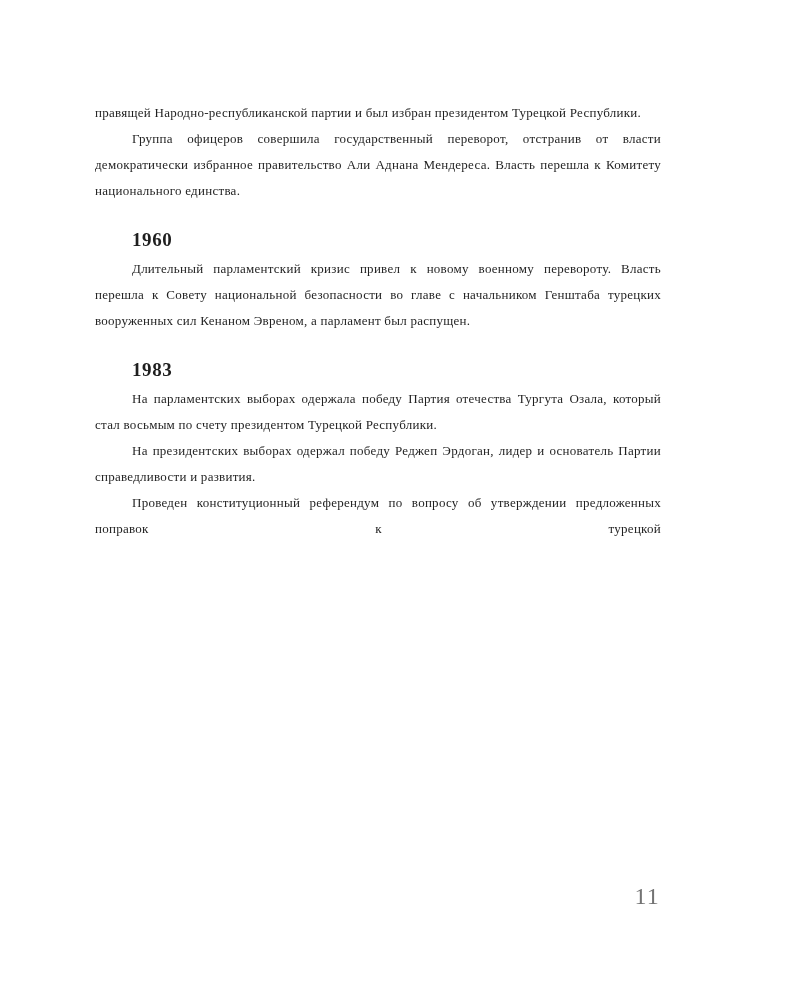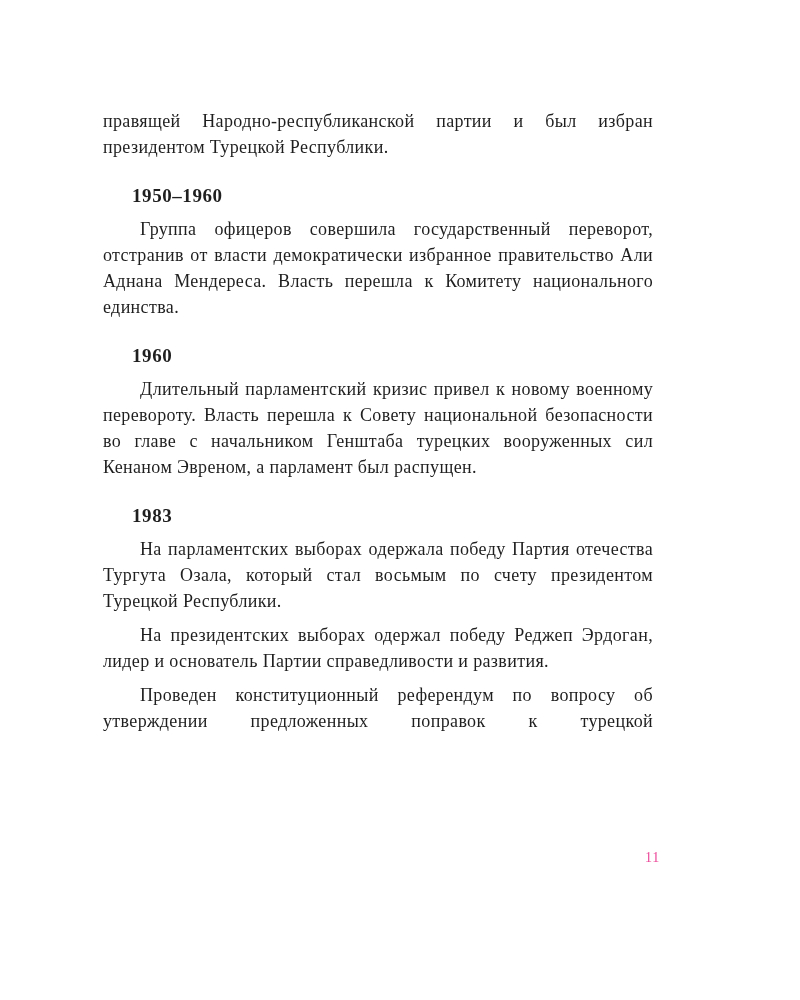--- a/index.html
+++ b/index.html
@@ -20,22 +20,22 @@
     inset: 0;
     background: #ffffff;
   }
   .text-block {
     position: absolute;
     left: 95px;
     top: 100px;
     width: 566px;
   }
   .para {
-    margin: 8px;
-    font-size: 18px;
+    margin: 0;
+    font-size: 13px;
     line-height: 26px;
     text-align: justify;
     letter-spacing: 0.02em;
     hyphens: auto;
     -webkit-hyphens: auto;
   }
   .para.indent {
     text-indent: 37px;
   }
   .para.cont-next-page {
@@ -43,37 +43,36 @@
   }
   .year-heading {
     font-size: 19px;
     line-height: 24px;
     font-weight: bold;
     margin: 24px 0 4px 37px;
     letter-spacing: 0.03em;
   }
   .page-number {
     position: absolute;
-    top: 850px;
+    top: 883px;
     right: 140px;
-    font-size: 14px;
+    font-size: 24px;
     letter-spacing: 0.05em;
-    color: #ec4899;
+    color: #737373;
   }
 </style>
 </head>
 <body>
 
 <div class="page">
 
   <div class="text-block">
 
     <p class="para">правящей Народно-республиканской партии и был избран президентом Турецкой Республики.</p>
 
-    <h2 class="year-heading">1950–1960</h2>
 
     <p class="para indent">Группа офицеров совершила государственный переворот, отстранив от власти демократически избранное правительство Али Аднана Мендереса. Власть перешла к Комитету национального единства.</p>
 
     <h2 class="year-heading">1960</h2>
 
     <p class="para indent">Длительный парламентский кризис привел к новому военному перевороту. Власть перешла к Совету национальной безопасности во главе с начальником Генштаба турецких вооруженных сил Кенаном Эвреном, а парламент был распущен.</p>
 
     <h2 class="year-heading">1983</h2>
     <p class="para indent">На парламентских выборах одержала победу Партия отечества Тургута Озала, который стал восьмым по счету президентом Турецкой Республики.</p>
 

